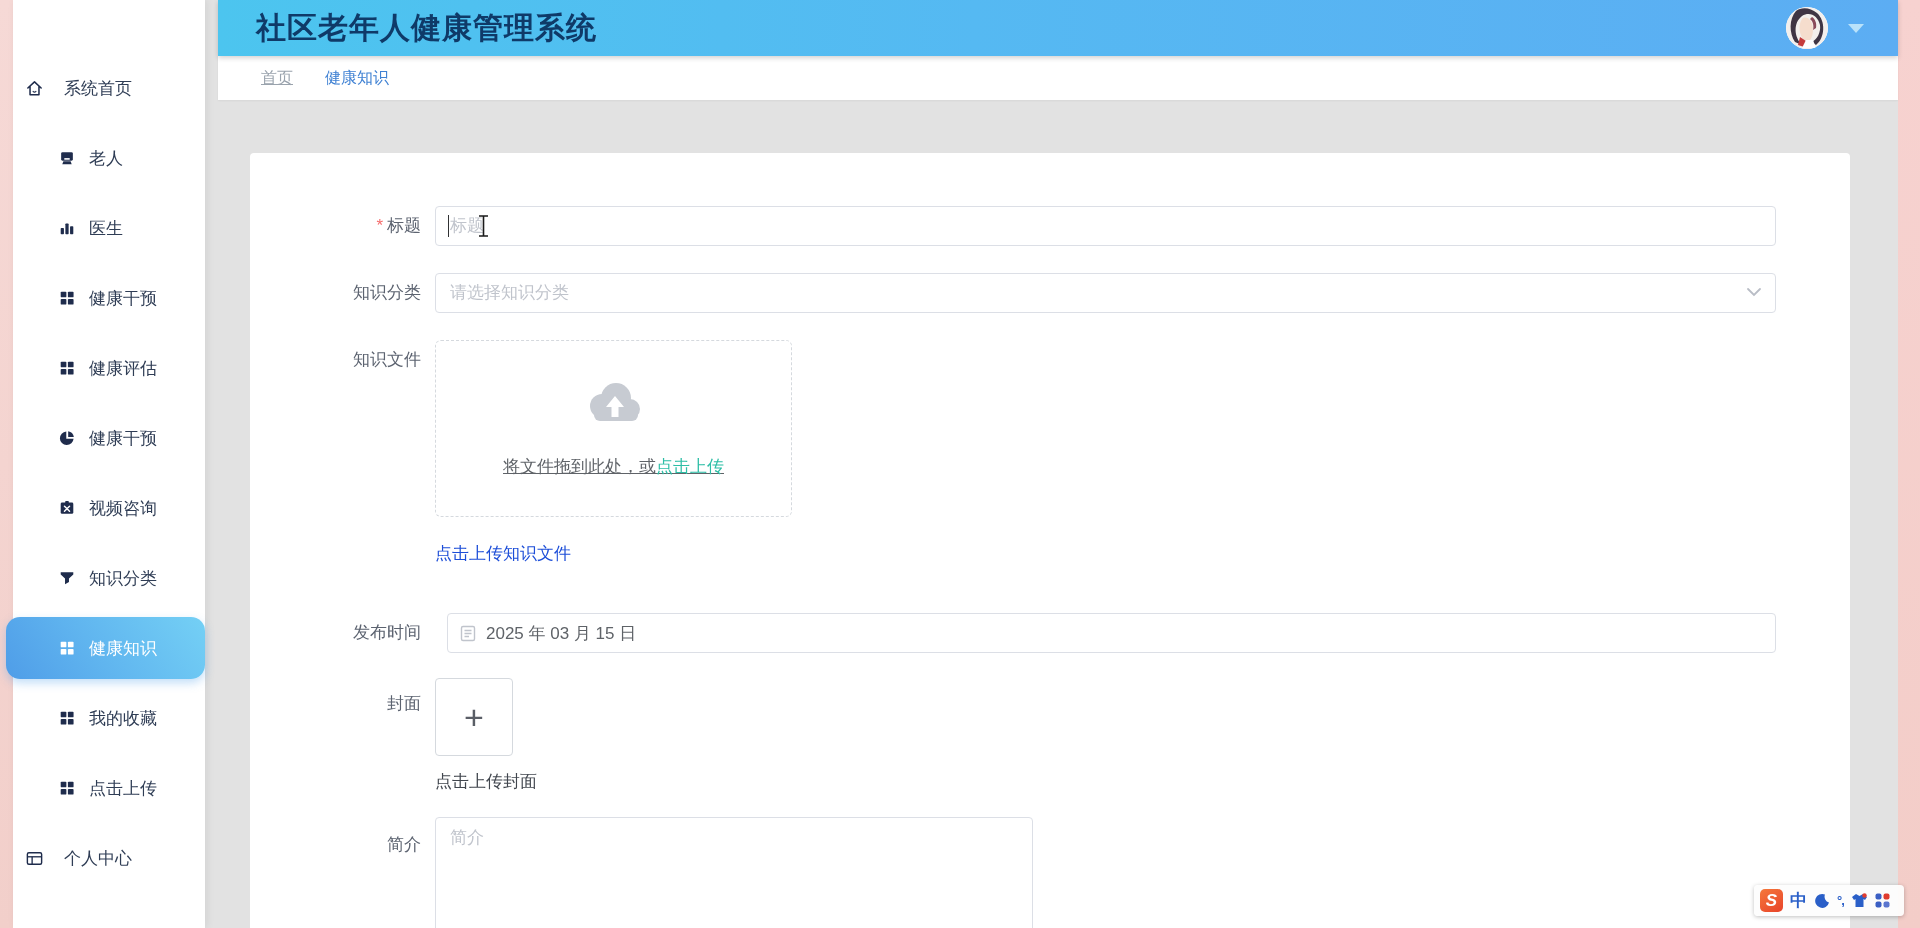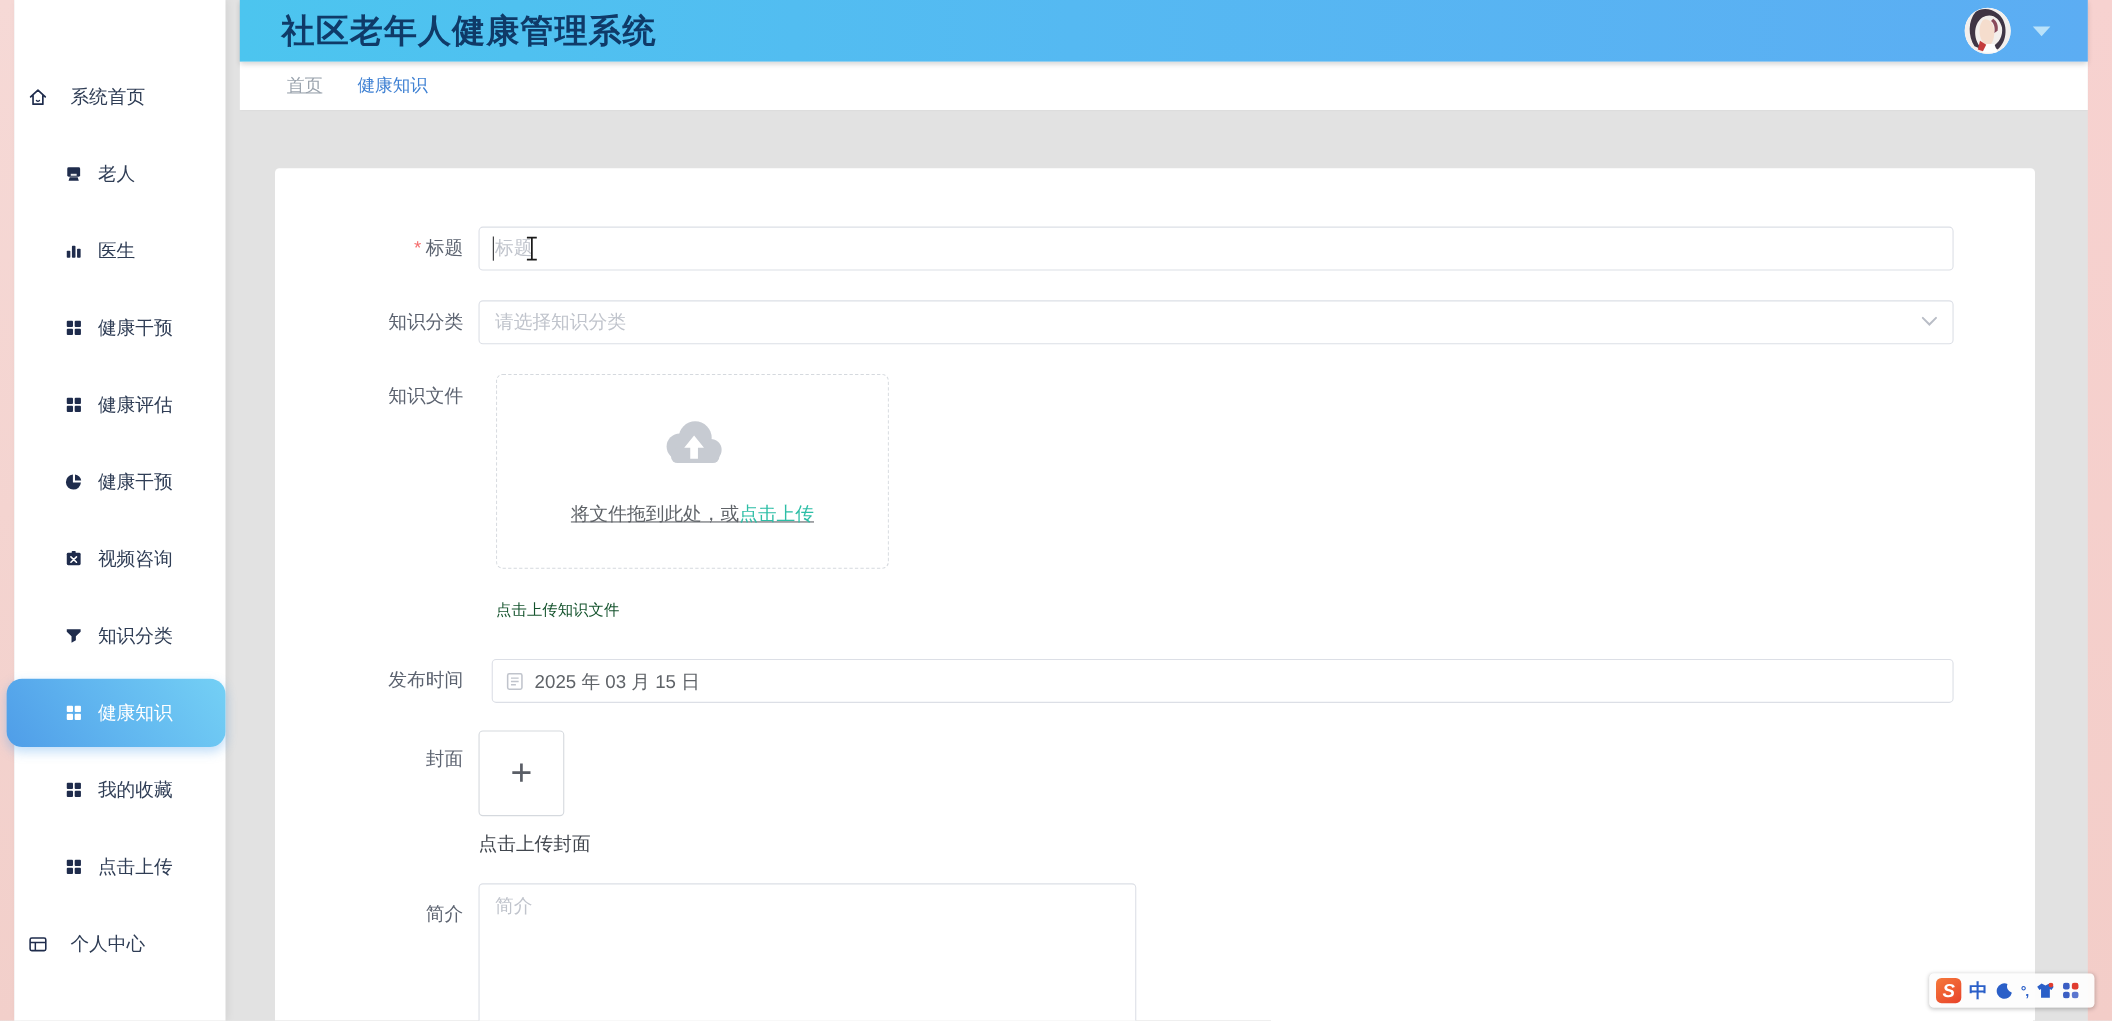--- a/index.html
+++ b/index.html
@@ -96,21 +96,21 @@
   .select-chevron { position:absolute; right:14px; top:13px; pointer-events:none; }
   .date-icon { position:absolute; left:12px; top:11px; pointer-events:none; }
 
   .dragger {
     width:357px; height:177px; background:#fff; cursor:pointer;
     border:1px dashed #d5d9de; border-radius:6px; text-align:center;
   }
   .dragger .cloud { margin-top:38px; }
   .drag-text { margin-top:24px; font-size:17px; color:#5f6368;text-decoration:underline; }
   .drag-text .upload-link { color:#2dbea6; cursor:pointer; }
-  .upload-tip { margin-top:26px; font-size:14px; color:#14532d; line-height:22px; }
+  .upload-tip { margin-top:26px; font-size:17px; color:#1d4ed8; line-height:22px; }
 
   .cover-box {
     width:78px; height:78px; background:#fff; border:1px solid #d5d9de;
     border-radius:4px; cursor:pointer; display:flex; align-items:center;
     justify-content:center;
   }
   .cover-box .plus { font-size:34px; font-weight:200; color:#5a5e66; line-height:1; }
   .cover-tip { margin-top:15px; font-size:17px; color:#41464e; line-height:22px; }
 
   .el-textarea {
@@ -313,21 +313,21 @@
         <div class="form-row">
           <div class="form-label">知识分类</div>
           <div class="form-field">
             <input class="el-input" type="text" readonly="" placeholder="请选择知识分类" style="">
             <svg class="select-chevron" width="16" height="12" viewBox="0 0 16 12">
               <path d="M2 3 L8 9 L14 3" stroke="#b9bdc6" stroke-width="1.8" fill="none" stroke-linecap="round"></path>
             </svg>
           </div>
         </div>
 
-        <div class="form-row" style="margin-bottom:34px;gap:16px;">
+        <div class="form-row" style="margin-bottom:48px;">
           <div class="form-label v-top">知识文件</div>
           <div class="form-field">
             <div class="dragger">
               <svg class="cloud" width="64" height="48" viewBox="0 0 64 48">
                 <g fill="#c7cbd2">
                   <circle cx="20" cy="27" r="12"></circle>
                   <circle cx="34" cy="19" r="15"></circle>
                   <circle cx="48" cy="30" r="10"></circle>
                   <rect x="12" y="28" width="44" height="14" rx="6"></rect>
                 </g>

